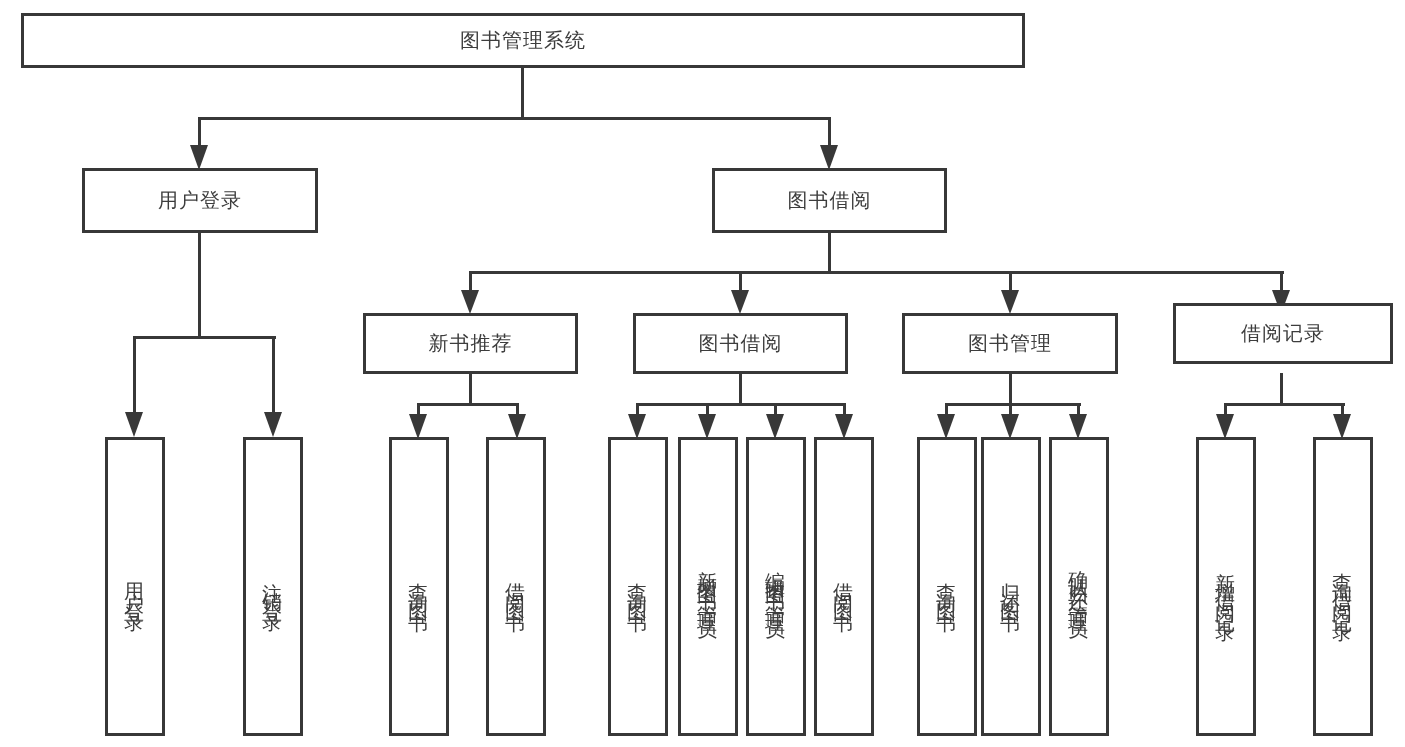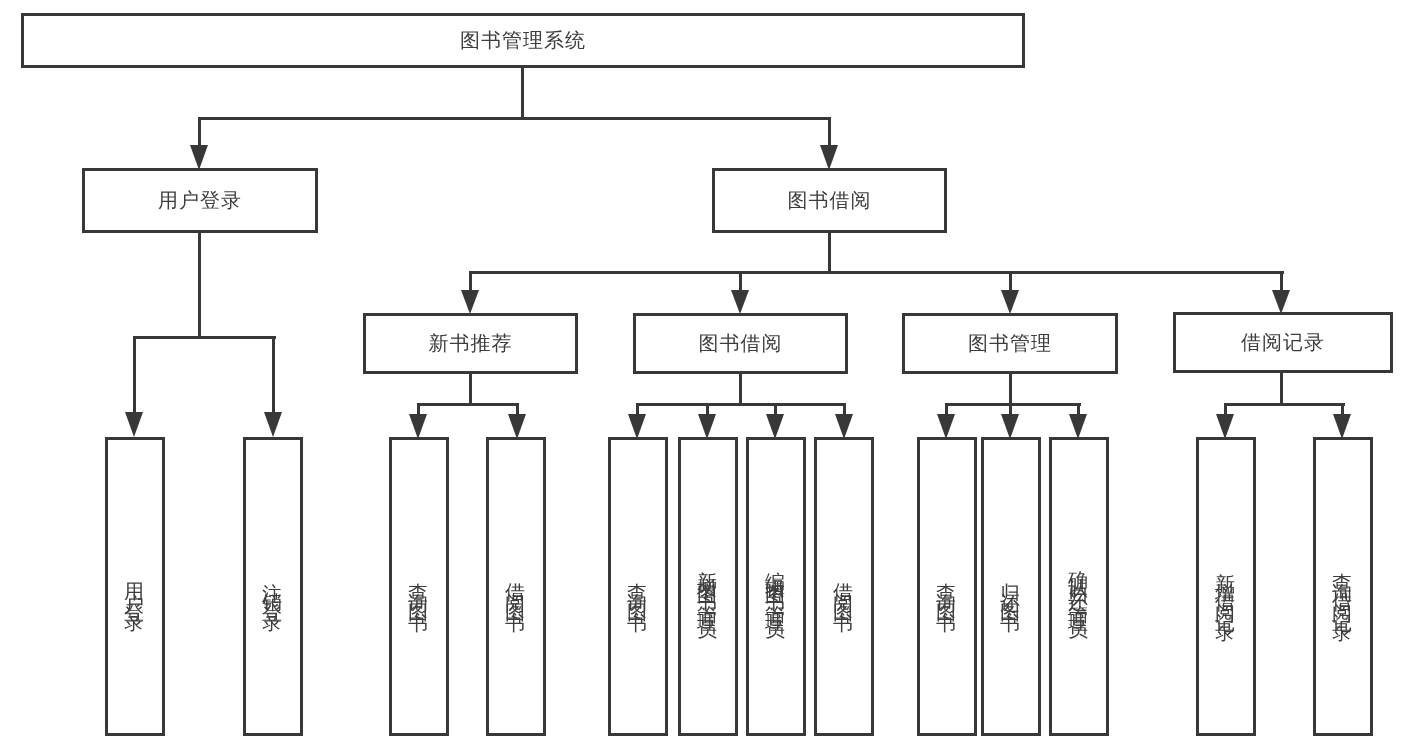--- a/index.html
+++ b/index.html
@@ -106,21 +106,21 @@
 
   <div class="box" style="left:633px;top:313px;width:215px;height:61px;">
     <span>图书借阅</span>
   </div>
   <div class="box" style="left:363px;top:313px;width:215px;height:61px;">
     <span>新书推荐</span>
   </div>
   <div class="box" style="left:902px;top:313px;width:216px;height:61px;">
     <span>图书管理</span>
   </div>
-  <div class="box" style="left:1173px;top:312px;width:220px;height:61px;">
+  <div class="box" style="left:1173px;top:303px;width:220px;height:61px;">
     <span>借阅记录</span>
   </div>
 
   <div class="line" style="left:469px;top:373px;width:3px;height:33px;"></div>
   <div class="line" style="left:417px;top:403px;width:102px;height:3px;"></div>
   <div class="line" style="left:417px;top:403px;width:3px;height:13px;"></div>
   <div class="arrow" style="left:409px;top:414px;"></div>
   <div class="line" style="left:516px;top:403px;width:3px;height:13px;"></div>
   <div class="arrow" style="left:508px;top:414px;"></div>
 

